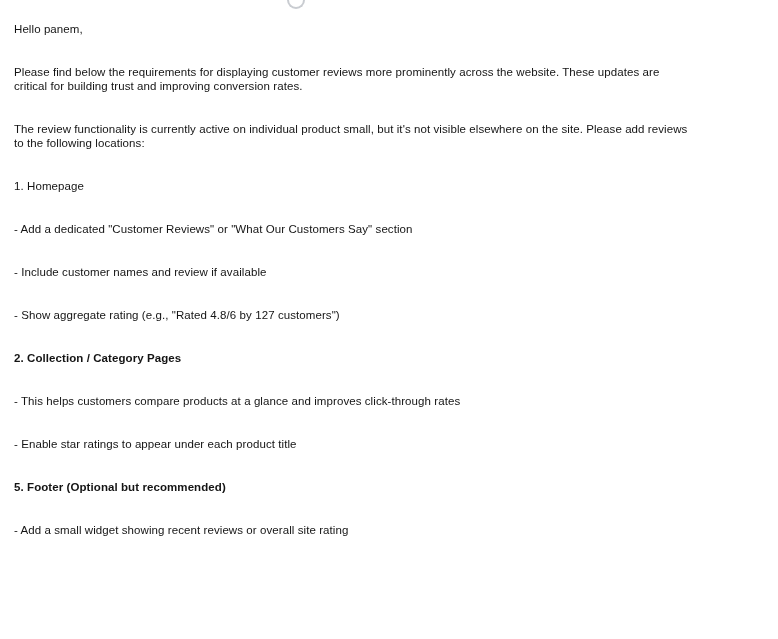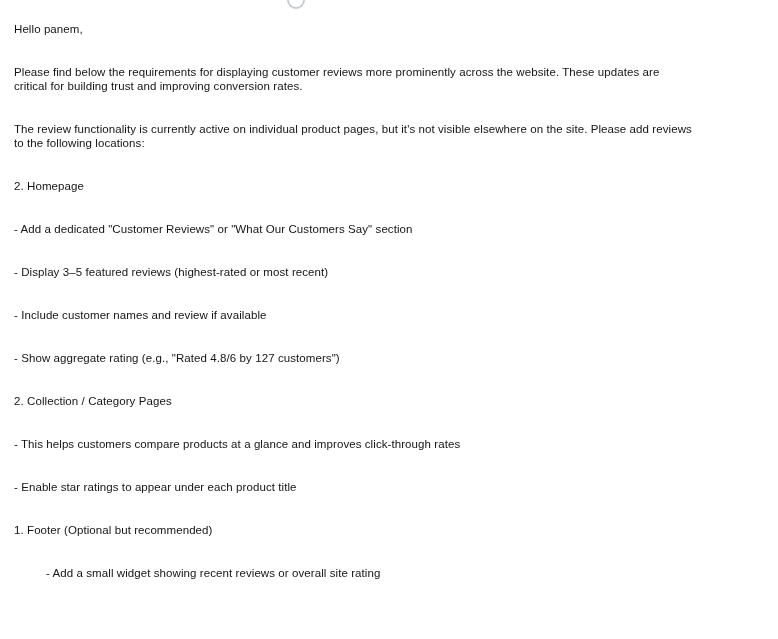--- a/index.html
+++ b/index.html
@@ -37,39 +37,38 @@
     border-radius: 50%;
     box-sizing: border-box;
   }
   .line {
     font-size: 11.5px;
     line-height: 14px;
     letter-spacing: 0.08px;
     color: #141414;
     white-space: pre-wrap;
   }
-  .bold { font-weight: normal; }
+  .bold { font-weight: bold; }
   .row { margin-bottom: 29px; }
-  .row:last-child { margin-bottom: 0; margin-left: 32px; }
+  .row:last-child { margin-bottom: 0; }
 </style>
 </head>
 <body>
 
 <div class="doc">
   <div class="spinner-wrap">
     <div class="spinner"></div>
   </div>
   <div id="lines-container">
       <p class="line row">Hello panem,</p>
       <p class="line row">Please find below the requirements for displaying customer reviews more prominently across the website. These updates are critical for building trust and improving conversion rates.</p>
-      <p class="line row">The review functionality is currently active on individual product pages, but it's not visible elsewhere on the site. Please add reviews to the following locations:</p>
-      <p class="line row">2. Homepage</p>
+      <p class="line row">The review functionality is currently active on individual product small, but it's not visible elsewhere on the site. Please add reviews to the following locations:</p>
+      <p class="line row">1. Homepage</p>
       <p class="line row">- Add a dedicated "Customer Reviews" or "What Our Customers Say" section</p>
-      <p class="line row">- Display 3–5 featured reviews (highest-rated or most recent)</p>
       <p class="line row">- Include customer names and review if available</p>
       <p class="line row">- Show aggregate rating (e.g., "Rated 4.8/6 by 127 customers")</p>
       <p class="line row bold">2. Collection / Category Pages</p>
       <p class="line row">- This helps customers compare products at a glance and improves click-through rates</p>
       <p class="line row">- Enable star ratings to appear under each product title</p>
-      <p class="line row bold">1. Footer (Optional but recommended)</p>
+      <p class="line row bold">5. Footer (Optional but recommended)</p>
       <p class="line row">- Add a small widget showing recent reviews or overall site rating</p>
     </div>
 </div>
 
 </body></html>

